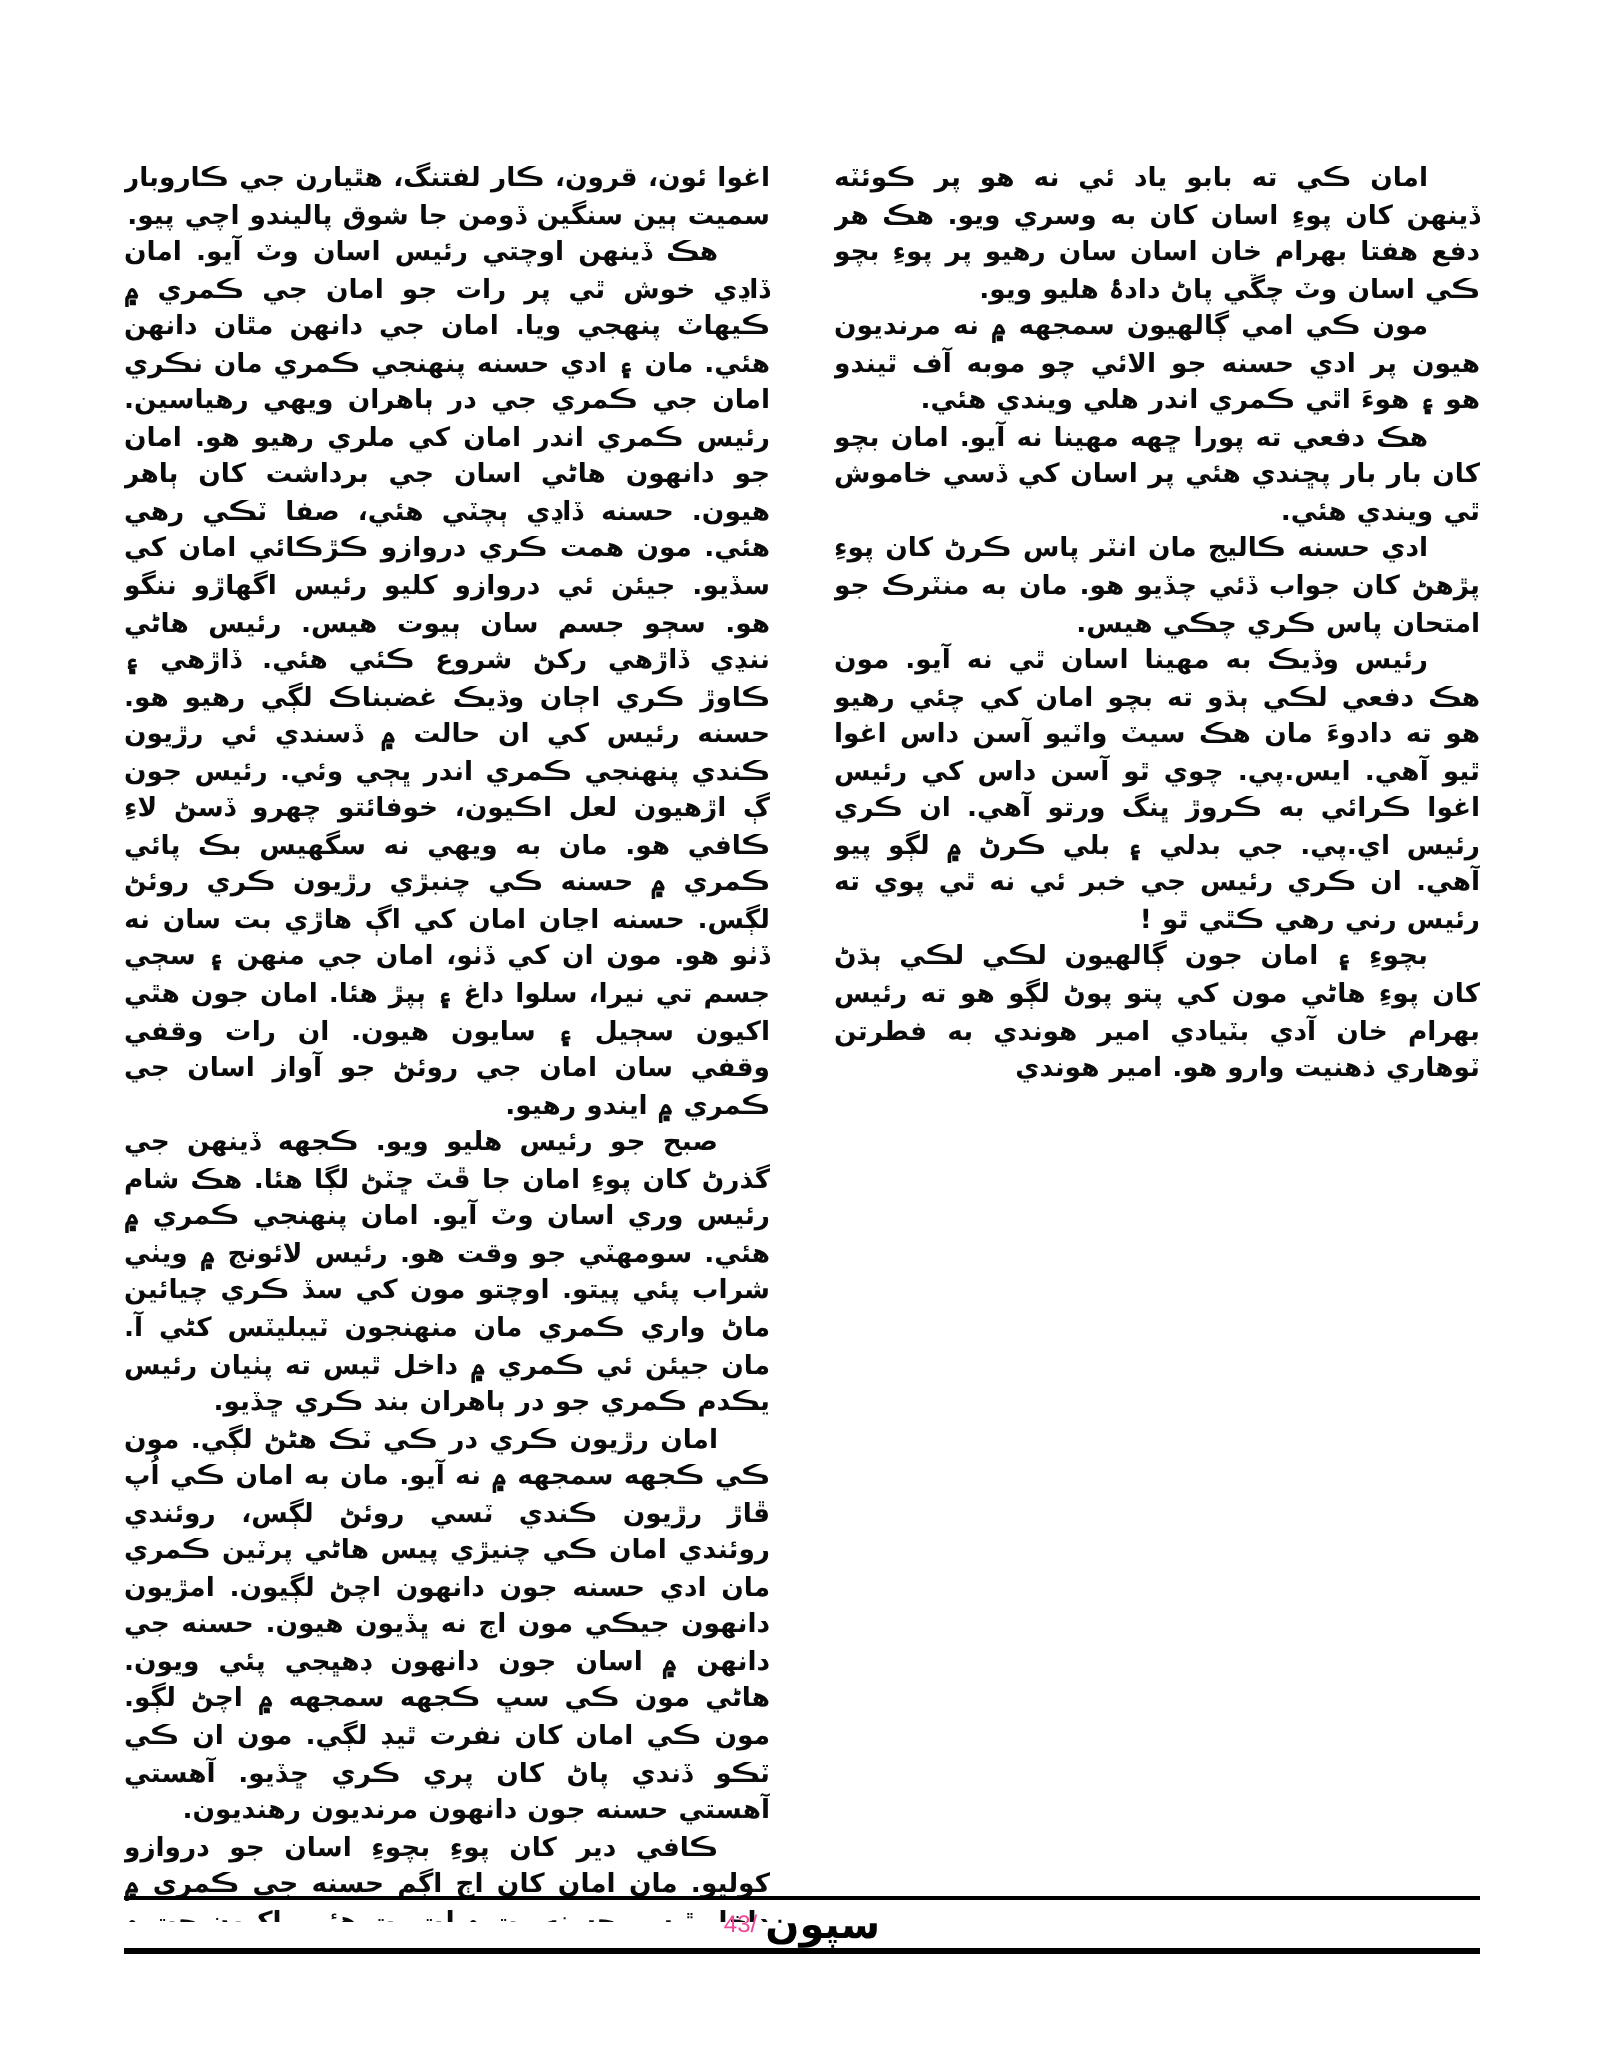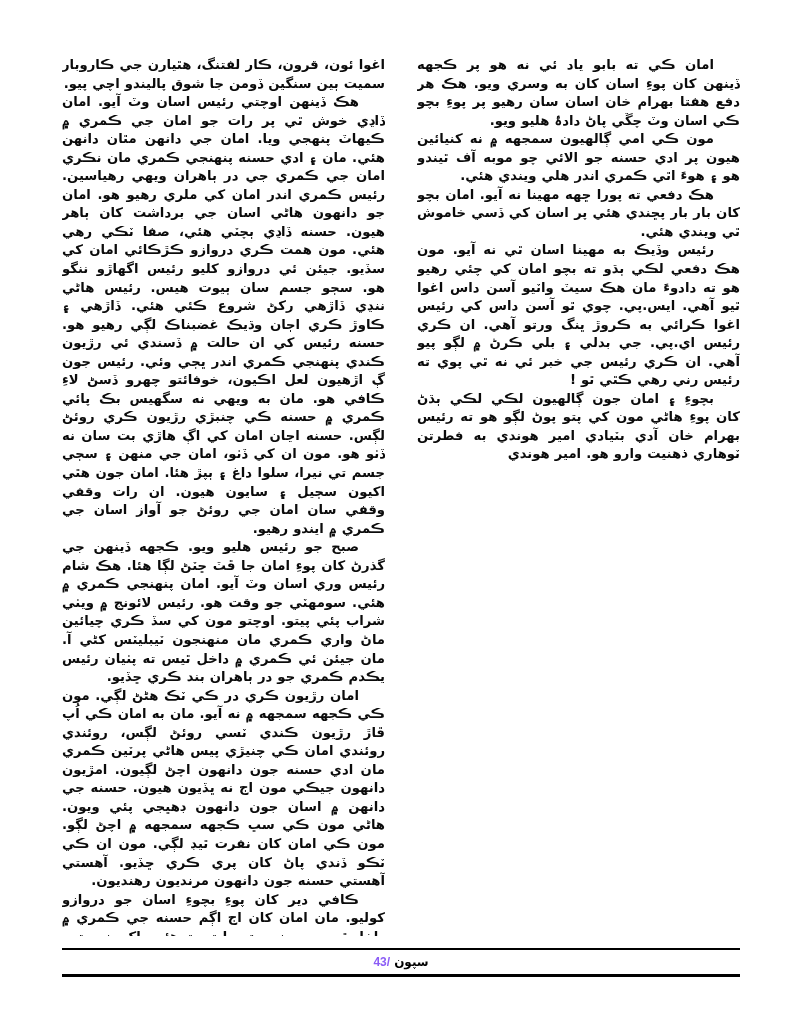--- a/index.html
+++ b/index.html
@@ -49,20 +49,21 @@
     text-align: justify;
     text-align-last: right;
     font-family: "DejaVu Sans", sans-serif;
     font-size: 13.2px;
     line-height: 18.55px;
     font-weight: 700;
     letter-spacing: 0px;
     word-spacing: 0.5px;
     color: #0b0b0b;
     overflow: hidden;
+    margin-top: 25px;
   }
 
   .column p {
     margin: 0;
     padding: 0;
     text-indent: 26px;
   }
   .column p.no-indent {
     text-indent: 0;
   }
@@ -88,46 +89,47 @@
   }
   #footer .footer-inner {
     height: 24px;
     display: flex;
     align-items: center;
     justify-content: center;
     gap: 4px;
   }
   #footer .book-title {
     font-family: "DejaVu Sans", sans-serif;
-    font-size: 12px;
+    font-size: 20px;
     font-weight: 700;
     color: #000000;
     line-height: 1;
   }
   #footer .page-number {
     font-family: "Liberation Sans", sans-serif;
     font-size: 12px;
-    font-weight: 700;
-    color: #8b5cf6;
+    font-weight: 400;
+    color: #ec4899;
     line-height: 1;
     direction: ltr;
   }
 </style>
 </head>
 <body>
 
 <div id="page">
 
   <div id="content-area">
     <div class="columns">
 
       <div class="column" id="col-right">
-        <p>امان ڪي ته بابو ياد ئي نه هو پر ڪجهه ڏينهن کان پوءِ اسان کان به وسري ويو. هڪ هر دفع هفتا بهرام خان اسان سان رهيو پر پوءِ بچو ڪي اسان وٽ چڱي پاڻ دادۂ هليو ويو.</p>
-        <p>مون ڪي امي ڳالهيون سمجهه ۾ نه کنيائين هيون پر ادي حسنه جو الائي چو موبه آف ٿيندو هو ۽ هوءَ اٿي ڪمري اندر هلي ويندي هئي.</p>
+        <p>امان ڪي ته بابو ياد ئي نه هو پر ڪوئٽه ڏينهن کان پوءِ اسان کان به وسري ويو. هڪ هر دفع هفتا بهرام خان اسان سان رهيو پر پوءِ بچو ڪي اسان وٽ چڱي پاڻ دادۂ هليو ويو.</p>
+        <p>مون ڪي امي ڳالهيون سمجهه ۾ نه مرنديون هيون پر ادي حسنه جو الائي چو موبه آف ٿيندو هو ۽ هوءَ اٿي ڪمري اندر هلي ويندي هئي.</p>
         <p>هڪ دفعي ته پورا ڇهه مهينا نه آيو. امان بچو کان بار بار پڇندي هئي پر اسان کي ڏسي خاموش ٿي ويندي هئي.</p>
+        <p>ادي حسنه ڪاليج مان انٽر پاس ڪرڻ کان پوءِ پڙهڻ کان جواب ڏئي چڏيو هو. مان به منٽرڪ جو امتحان پاس ڪري چڪي هيس.</p>
         <p>رئيس وڏيڪ به مهينا اسان ٿي نه آيو. مون هڪ دفعي لڪي ٻڌو ته بچو امان کي چئي رهيو هو ته دادوءَ مان هڪ سيٽ واٽيو آسن داس اغوا ٿيو آهي. ايس.پي. چوي ٿو آسن داس کي رئيس اغوا ڪرائي به ڪروڙ ڀنگ ورتو آهي. ان ڪري رئيس اي.پي. جي بدلي ۽ بلي ڪرڻ ۾ لڳو پيو آهي. ان ڪري رئيس جي خبر ئي نه ٿي پوي ته رئيس رني رهي ڪٿي ٿو !</p>
         <p>بچوءِ ۽ امان جون ڳالهيون لڪي لڪي ٻڌڻ کان پوءِ هاڻي مون کي پتو پوڻ لڳو هو ته رئيس بهرام خان آدي بٽيادي امير هوندي به فطرتن ٽوهاري ذهنيت وارو هو. امير هوندي</p>
       </div>
 
       <div class="column" id="col-left">
         <p class="no-indent">اغوا ئون، قرون، ڪار لفتنگ، هٿيارن جي ڪاروبار سميت ٻين سنگين ڏومن جا شوق پاليندو اچي پيو.</p>
         <p>هڪ ڏينهن اوچتي رئيس اسان وٽ آيو. امان ڏاڍي خوش ٿي پر رات جو امان جي ڪمري ۾ ڪيهاٽ پنهجي ويا. امان جي دانهن مٿان دانهن هئي. مان ۽ ادي حسنه پنهنجي ڪمري مان نڪري امان جي ڪمري جي در ٻاهران ويهي رهياسين. رئيس ڪمري اندر امان کي ملري رهيو هو. امان جو دانهون هاڻي اسان جي برداشت کان ٻاهر هيون. حسنه ڏاڍي ٻچٽي هئي، صفا ٽڪي رهي هئي. مون همت ڪري دروازو ڪڙڪائي امان کي سڏيو. جيئن ئي دروازو کليو رئيس اگهاڙو ننگو هو. سڄو جسم سان ٻيوت هيس. رئيس هاڻي ننڍي ڏاڙهي رکڻ شروع ڪئي هئي. ڏاڙهي ۽ ڪاوڙ ڪري اڄان وڌيڪ غضبناڪ لڳي رهيو هو. حسنه رئيس کي ان حالت ۾ ڏسندي ئي رڙيون ڪندي پنهنجي ڪمري اندر ڀڄي وئي. رئيس جون ڳ اڙهيون لعل اڪيون، خوفائتو چهرو ڏسڻ لاءِ ڪافي هو. مان به ويهي نه سگهيس بڪ پائي ڪمري ۾ حسنه ڪي چنبڙي رڙيون ڪري روئڻ لڳس. حسنه اڃان امان کي اڳ هاڙي بت سان نه ڏٺو هو. مون ان کي ڏٺو، امان جي منهن ۽ سڄي جسم تي نيرا، سلوا داغ ۽ ٻپڙ هئا. امان جون هٿي اکيون سڄيل ۽ سايون هيون. ان رات وقفي وقفي سان امان جي روئڻ جو آواز اسان جي ڪمري ۾ ايندو رهيو.</p>
         <p>صبح جو رئيس هليو ويو. ڪجهه ڏينهن جي گذرڻ کان پوءِ امان جا ڦٽ ڇٽڻ لڳا هئا. هڪ شام رئيس وري اسان وٽ آيو. امان پنهنجي ڪمري ۾ هئي. سومهٽي جو وقت هو. رئيس لائونج ۾ ويٺي شراب پئي پيتو. اوچتو مون کي سڏ ڪري چيائين ماڻ واري ڪمري مان منهنجون ٽيبليٽس کڻي آ. مان جيئن ئي ڪمري ۾ داخل ٿيس ته پٺيان رئيس يڪدم ڪمري جو در ٻاهران بند ڪري ڇڏيو.</p>
         <p>امان رڙيون ڪري در ڪي ٽڪ هڻڻ لڳي. مون ڪي ڪجهه سمجهه ۾ نه آيو. مان به امان ڪي اُپ ڦاڙ رڙيون ڪندي ٽسي روئڻ لڳس، روئندي روئندي امان ڪي چنيڙي پيس هاڻي پرٽين ڪمري مان ادي حسنه جون دانهون اچڻ لڳيون. امڙيون دانهون جيڪي مون اڄ نه ڀڏيون هيون. حسنه جي دانهن ۾ اسان جون دانهون ڊهڀجي پئي ويون. هاڻي مون ڪي سڀ ڪجهه سمجهه ۾ اچڻ لڳو. مون ڪي امان کان نفرت ٿيڊ لڳي. مون ان ڪي ٽڪو ڏندي پاڻ کان پري ڪري ڇڏيو. آهستي آهستي حسنه جون دانهون مرنديون رهنديون.</p>
         <p>ڪافي دير کان پوءِ بچوءِ اسان جو دروازو کوليو. مان امان کان اڄ اڳم حسنه جي ڪمري ۾ داخل ٿيس. حسنه رت ۾ لت پت هئي. اکيون ڇت ۾ هيس. ساهم ئي نه پئي کنيائين. مون سمجهه رئيس حسنه ڪي ماري پڄي ويو. مون</p>

